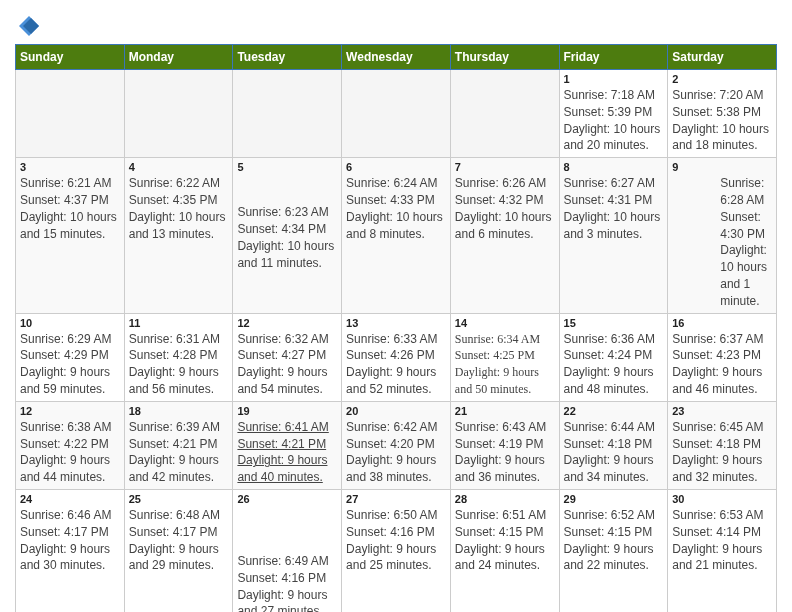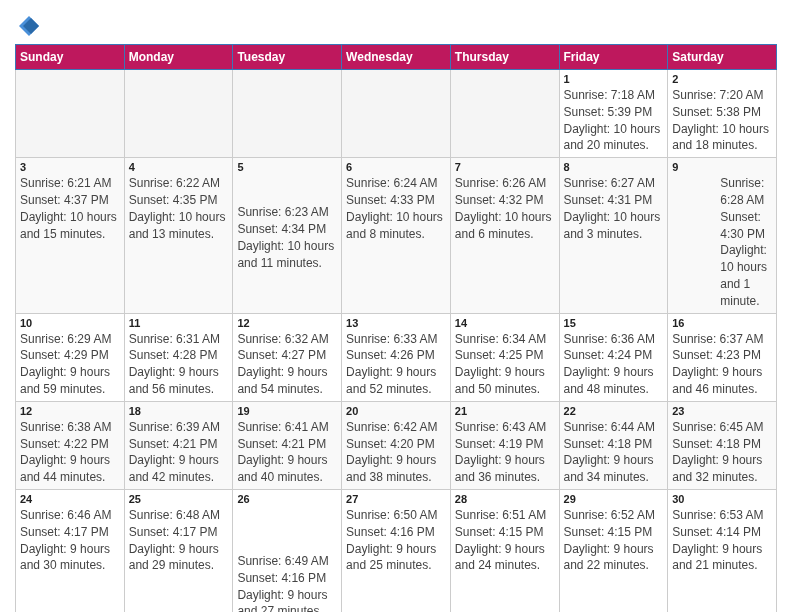--- a/index.html
+++ b/index.html
@@ -52,21 +52,21 @@
       color: #555;
     }
     .calendar {
       flex: 1;
       border: 1px solid #ccc;
       border-collapse: collapse;
       width: 100%;
       table-layout: fixed;
     }
     .calendar th {
-      background: #be185d;
+      background: #4d7c0f;
       color: #fff;
       font-size: 12px;
       font-weight: bold;
       padding: 5px 4px;
       border: 1px solid #3a76b8;
       text-align: left;
     }
     .calendar td {
       border: 1px solid #ccc;
       vertical-align: top;
@@ -213,21 +213,21 @@
 Daylight: 9 hours and 54 minutes.</div>
           </td>
           <td>
             <div class="day-number">13</div>
             <div class="day-info" style="white-space: pre-line;">Sunrise: 6:33 AM
 Sunset: 4:26 PM
 Daylight: 9 hours and 52 minutes.</div>
           </td>
           <td>
             <div class="day-number">14</div>
-            <div class="day-info" style="white-space: pre-line;">Sunrise: 6:34 AM
+            <div class="day-info" style="white-space: pre-line; font-family: Liberation Serif, serif;">Sunrise: 6:34 AM
 Sunset: 4:25 PM
 Daylight: 9 hours and 50 minutes.</div>
           </td>
           <td>
             <div class="day-number">15</div>
             <div class="day-info" style="white-space: pre-line;">Sunrise: 6:36 AM
 Sunset: 4:24 PM
 Daylight: 9 hours and 48 minutes.</div>
           </td>
           <td>
@@ -245,21 +245,21 @@
 Daylight: 9 hours and 44 minutes.</div>
           </td>
           <td>
             <div class="day-number">18</div>
             <div class="day-info" style="white-space: pre-line;">Sunrise: 6:39 AM
 Sunset: 4:21 PM
 Daylight: 9 hours and 42 minutes.</div>
           </td>
           <td>
             <div class="day-number">19</div>
-            <div class="day-info" style="white-space: pre-line;">Sunrise: 6:41 AM
+            <div class="day-info" style="white-space: pre-line; text-decoration: underline;">Sunrise: 6:41 AM
 Sunset: 4:21 PM
 Daylight: 9 hours and 40 minutes.</div>
           </td>
           <td>
             <div class="day-number">20</div>
             <div class="day-info" style="white-space: pre-line;">Sunrise: 6:42 AM
 Sunset: 4:20 PM
 Daylight: 9 hours and 38 minutes.</div>
           </td>
           <td>

